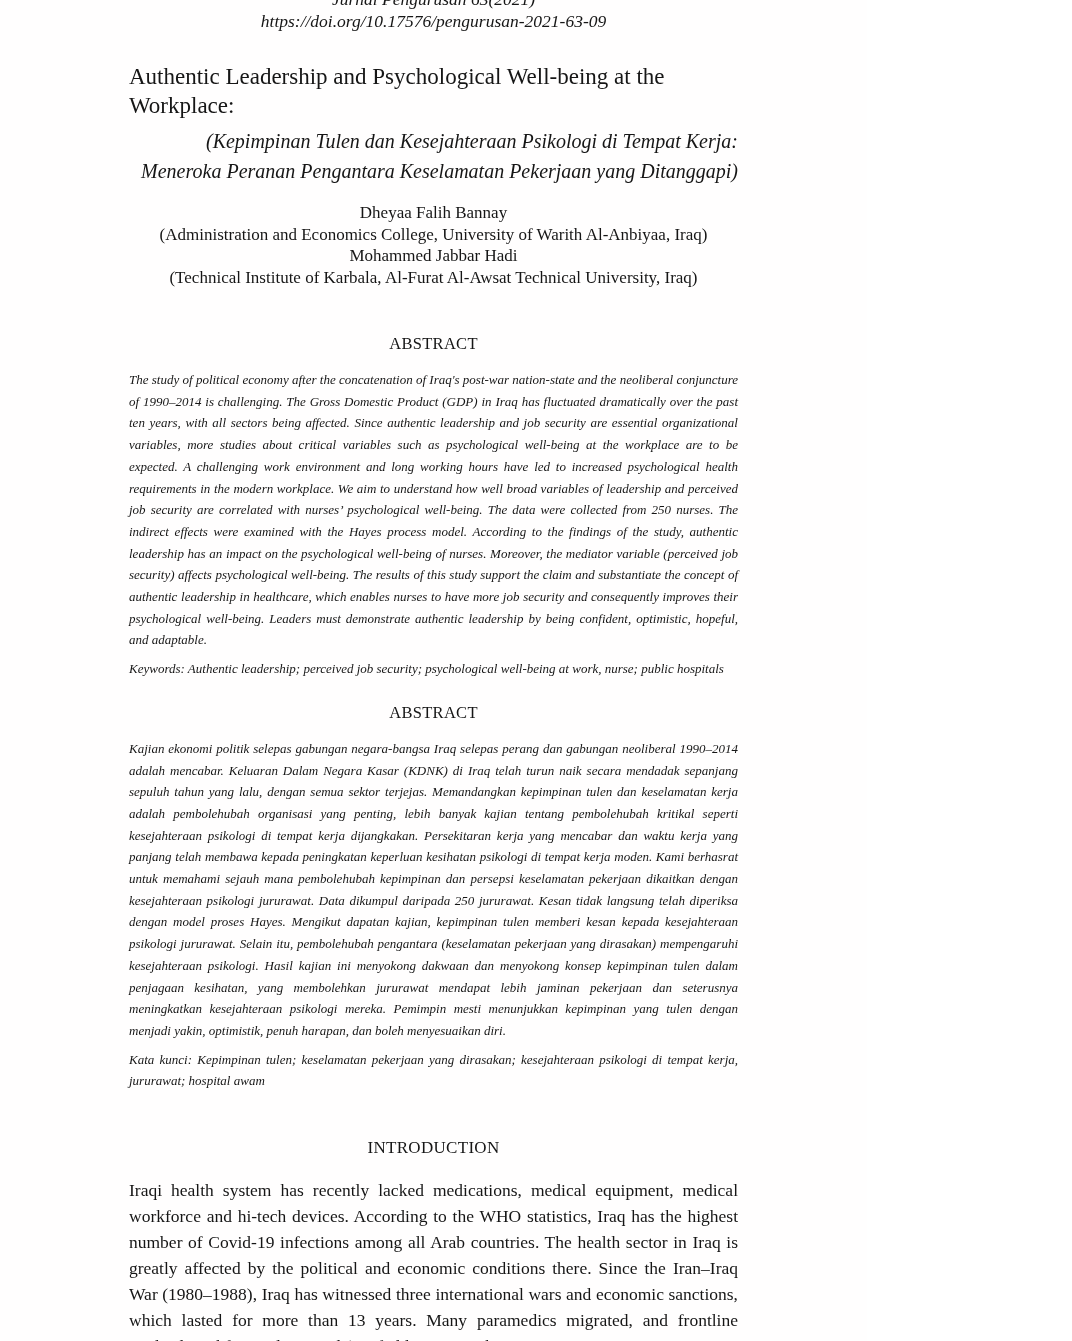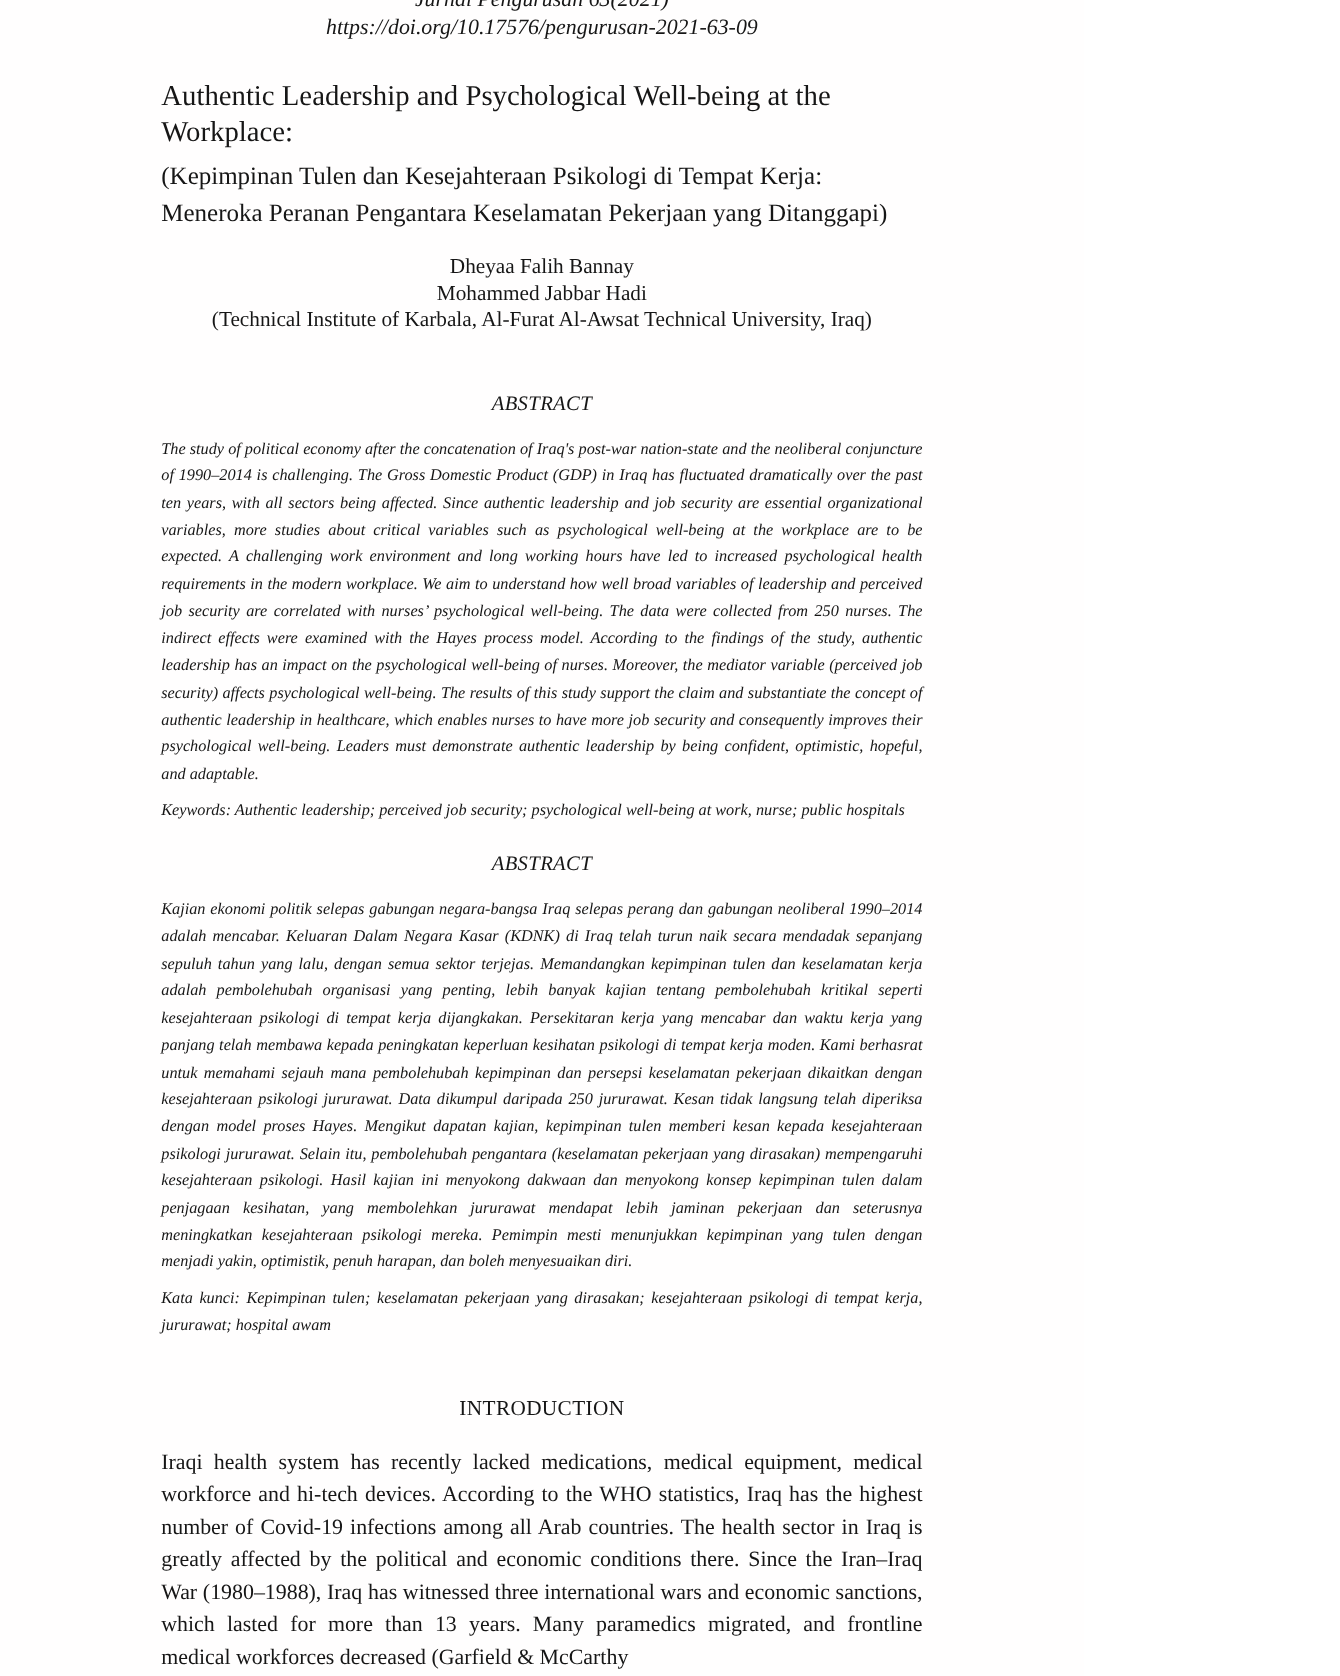--- a/index.html
+++ b/index.html
@@ -11,29 +11,29 @@
   }
   .page { padding: 0 129px; }
   .header { text-align: center; font-style: italic; font-size: 17.5px; line-height: 22px; }
   .journal-line { margin-top: -12px; }
   .doi-line { cursor: pointer; }
   h1.title {
     font-size: 23px; font-weight: 400; text-align: left;
     line-height: 29px; margin: 30px 0 0 0;
   }
   .subtitle {
-    text-align: left; font-size: 20px;
+    text-align: right; font-style: italic; font-size: 20px;
     line-height: 30px; margin-top: 6px;
   }
   .authors { text-align: center; font-size: 17px; line-height: 21.5px; margin-top: 16px; font-family: Liberation Serif, serif; }
   .section-heading {
     text-align: center; font-size: 17px; font-weight: 400;
     margin: 46px 0 0 0; letter-spacing: 0.3px;
   }
-  .section-heading.it { font-style: italic; font-size: 16.5px; }
+  .section-heading.it { font-size: 16.5px; }
   .section-heading.mid { margin-top: 23px; }
   p.abstract {
     font-style: italic; font-size: 13px; line-height: 21.7px;
     text-align: justify; margin: 15px 0 0 0; font-family: Liberation Serif, serif;
   }
   p.keywords { margin-top: 7px; }
   p.body-text {
     font-size: 17.5px; line-height: 26px; text-align: justify;
     margin: 19px 0 0 0;
   }
@@ -48,20 +48,21 @@
       <div class="journal-line">Jurnal Pengurusan 63(2021)</div>
       <div class="doi-line">https://doi.org/10.17576/pengurusan-2021-63-09</div>
     </div>
 
     <h1 class="title"><span>Authentic Leadership and Psychological Well-being at the Workplace:</span><br></h1>
 
     <div class="subtitle">(Kepimpinan Tulen dan Kesejahteraan Psikologi di Tempat Kerja: Meneroka Peranan Pengantara Keselamatan Pekerjaan yang Ditanggapi)</div>
 
     <div class="authors">
       <div>Dheyaa Falih Bannay</div>
+      <div>(Administration and Economics College, University of Warith Al-Anbiyaa, Iraq)</div>
       <div>Mohammed Jabbar Hadi</div>
       <div>(Technical Institute of Karbala, Al-Furat Al-Awsat Technical University, Iraq)</div>
     </div>
 
     <div class="section-heading it">ABSTRACT</div>
 
     <p class="abstract">The study of political economy after the concatenation of Iraq's post-war nation-state and the neoliberal conjuncture of 1990–2014 is challenging. The Gross Domestic Product (GDP) in Iraq has fluctuated dramatically over the past ten years, with all sectors being affected.  Since authentic leadership and job security are essential organizational variables, more studies about critical variables such as psychological well-being at the workplace are to be expected. A challenging work environment and long working hours have led to increased psychological health requirements in the modern workplace. We aim to understand how well broad variables of leadership and perceived job security are correlated with nurses’ psychological well-being. The data were collected from 250 nurses. The indirect effects were examined with the Hayes process model. According to the findings of the study, authentic leadership has an impact on the psychological well-being of nurses. Moreover, the mediator variable (perceived job security) affects psychological well-being. The results of this study support the claim and substantiate the concept of authentic leadership in healthcare, which enables nurses to have more job security and consequently improves their psychological well-being. Leaders must demonstrate authentic leadership by being confident, optimistic, hopeful, and adaptable.</p>
 
     <p class="abstract keywords">Keywords: Authentic leadership; perceived job security; psychological well-being at work, nurse; public hospitals</p>
 

